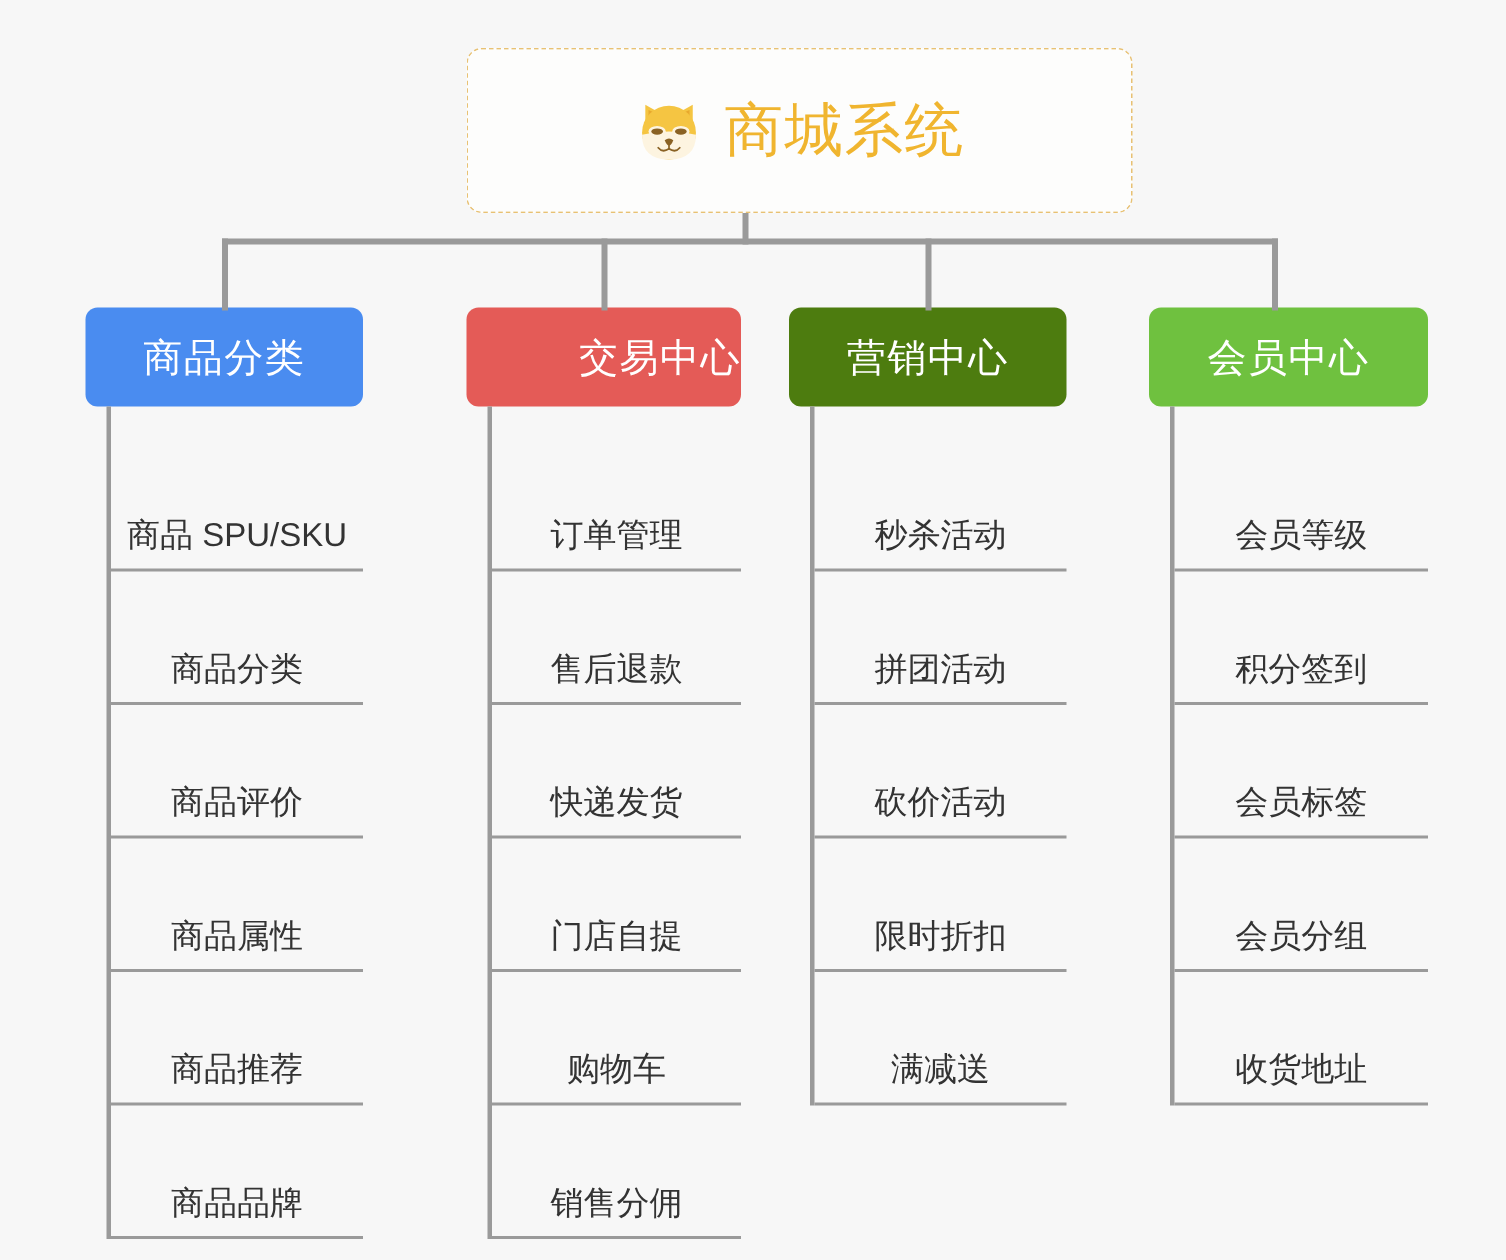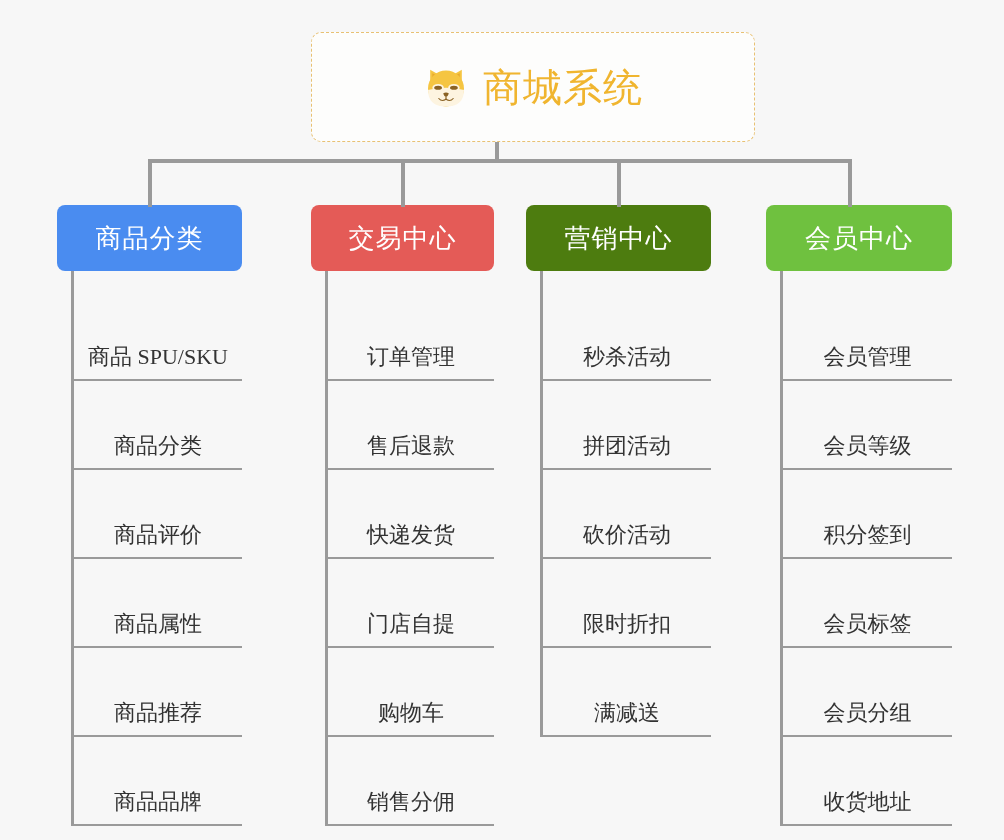--- a/index.html
+++ b/index.html
@@ -108,21 +108,20 @@
     justify-content: center;
     padding-bottom: 8px;
     border-bottom: 2px solid #9a9a9a;
   }
   .leaf-label {
     font-size: 22px;
     color: #333333;
     line-height: 1.1;
     white-space: nowrap;
     padding-bottom: 2px;
-    font-family: Liberation Serif, serif;
   }
 </style>
 </head>
 <body>
 
 <div id="mindmap">
 
   <div class="root-node">
     <svg class="shiba-icon" viewBox="0 0 64 64">
 
@@ -172,21 +171,21 @@
           </div>
           <div class="leaf-item">
             <span class="leaf-label">商品推荐</span>
           </div>
           <div class="leaf-item">
             <span class="leaf-label">商品品牌</span>
           </div>
         </div>
       </div>
       <div class="branch" style="left: 311px; width: 183px;">
-        <div class="branch-header" style="background: rgb(228, 91, 87);">
+        <div class="branch-header" style="background: rgb(228, 91, 87); justify-content: flex-end;">
           <span>交易中心</span>
         </div>
         <div class="leaf-list">
           <div class="leaf-item">
             <span class="leaf-label">订单管理</span>
           </div>
           <div class="leaf-item">
             <span class="leaf-label">售后退款</span>
           </div>
           <div class="leaf-item">
@@ -223,23 +222,20 @@
           <div class="leaf-item">
             <span class="leaf-label">满减送</span>
           </div>
         </div>
       </div>
       <div class="branch" style="left: 766px; width: 186px;">
         <div class="branch-header" style="background: rgb(111, 193, 63);">
           <span>会员中心</span>
         </div>
         <div class="leaf-list">
-          <div class="leaf-item">
-            <span class="leaf-label">会员管理</span>
-          </div>
           <div class="leaf-item">
             <span class="leaf-label">会员等级</span>
           </div>
           <div class="leaf-item">
             <span class="leaf-label">积分签到</span>
           </div>
           <div class="leaf-item">
             <span class="leaf-label">会员标签</span>
           </div>
           <div class="leaf-item">

